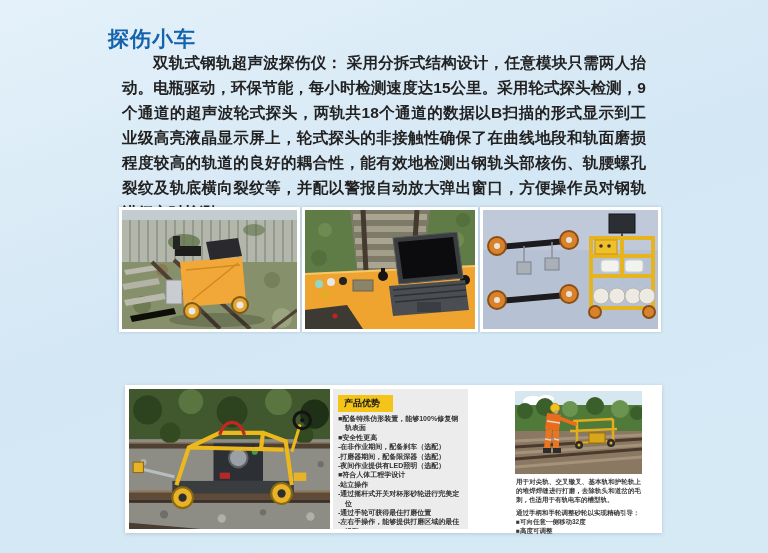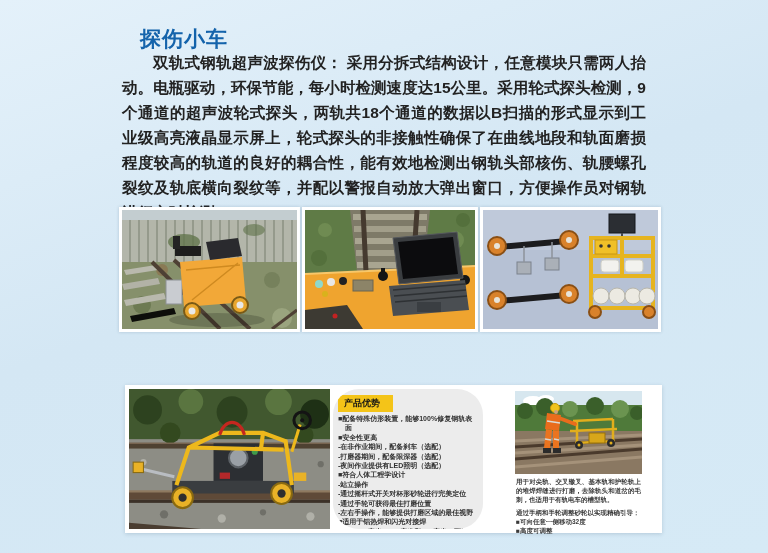--- a/index.html
+++ b/index.html
@@ -1,30 +1,30 @@
 <!DOCTYPE html>
 <html><head>
 <meta charset="utf-8">
 <style>
   html,body{margin:0;padding:0;}
   body{font-family:"Liberation Sans","DejaVu Sans",sans-serif;}
   .page{position:relative;width:768px;height:553px;overflow:hidden;
         background:linear-gradient(160deg,#e4f1fa 0%,#d4e7f4 45%,#d6eaf6 100%);}
-  .sec-title{position:absolute;left:140px;font-size:21px;font-weight:bold;color:#1463ab;letter-spacing:1px;}
+  .sec-title{position:absolute;left:108px;font-size:21px;font-weight:bold;color:#1463ab;letter-spacing:1px;}
   #title1{top:8px;}
   #title2{top:350px;}
   .para{position:absolute;left:122px;top:34px;width:524px;font-size:15.5px;line-height:25px;
         font-weight:bold;color:#222;text-align:justify;text-indent:2em;}
   .photo-row{position:absolute;left:119px;top:207px;display:flex;gap:2px;}
   .photo-frame{background:#fff;padding:3px;box-shadow:0 0 3px rgba(60,90,120,.25);font-size:0;}
   .card{position:absolute;left:125px;top:385px;width:537px;height:148px;background:#fff;
         box-shadow:0 1px 4px rgba(60,90,120,.22);}
   .card-photo{position:absolute;left:4px;top:4px;width:201px;height:140px;background:#fff;font-size:0;}
-  .adv-box{position:absolute;left:208px;top:4px;width:150px;height:140px;background:#ececec;
-           box-sizing:border-box;padding:3px 5px;overflow:hidden;border-radius:26px;}
+  .adv-box{position:absolute;left:208px;top:4px;width:135px;height:140px;background:#ececec;
+           box-sizing:border-box;padding:3px 5px;overflow:hidden;}
   .adv-header{display:inline-block;background:#f4c418;color:#141414;font-size:9px;font-weight:bold;
               padding:2px 13px 2px 6px;margin-bottom:2px;}
   .adv-list{margin:0;padding:0;list-style:none;font-size:7px;line-height:9.4px;color:#333;font-weight:bold;}
   .adv-list li{padding-left:7px;text-indent:-7px;}
   .right-panel{position:absolute;left:387px;top:4px;width:133px;height:140px;background:#fff;}
   .right-photo{margin:2px 3px 3px 3px;font-size:0;}
   .cap{margin:0 4px;font-size:6.5px;line-height:9px;color:#3a3a3a;font-weight:bold;text-align:justify;}
   .cap + .cap{margin-top:4px;}
   .cap-bullet{margin:0 4px;font-size:6.5px;line-height:9px;color:#3a3a3a;font-weight:bold;}
   svg{display:block;}

